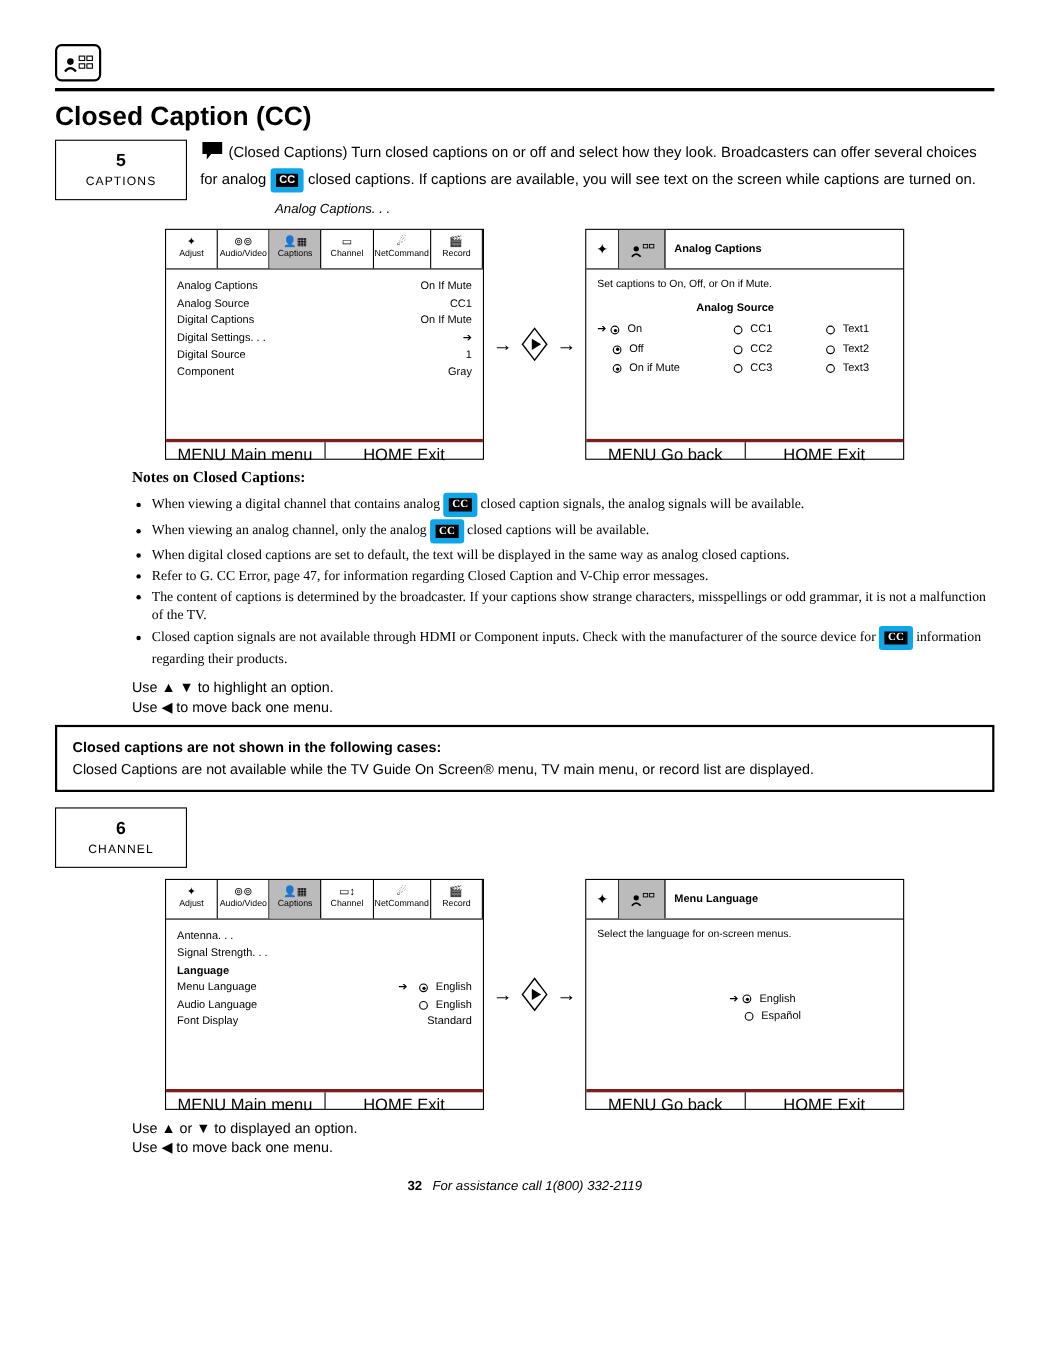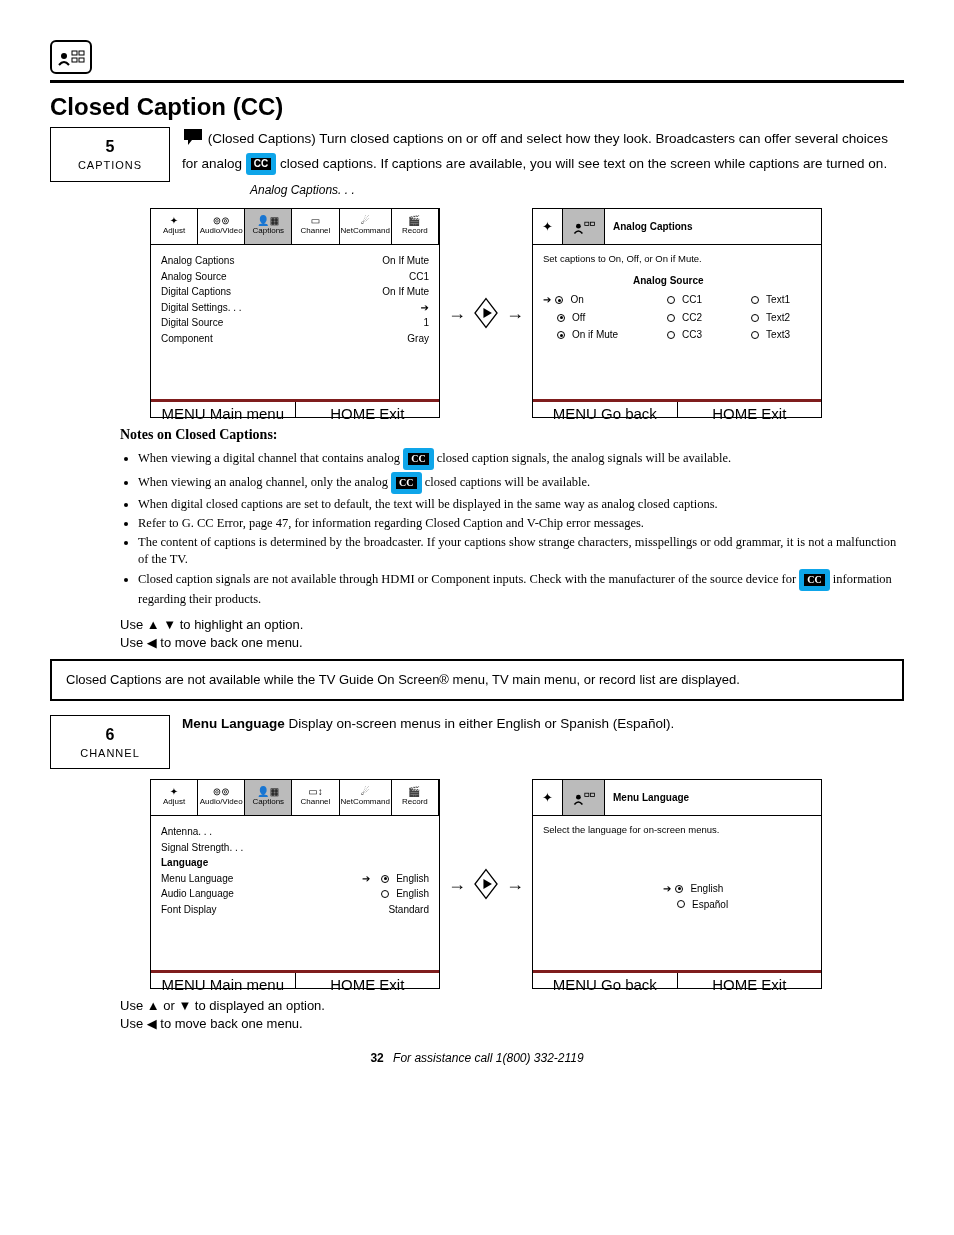--- a/index.html
+++ b/index.html
@@ -267,31 +267,28 @@
     <li><span>Closed caption signals are not available through HDMI or Component inputs. Check with the manufacturer of the source device for</span> <span class="cc-badge">CC</span> <span>information regarding their products.</span></li>
   </ul>
 </div>
 
 <div class="nav-note">
   <span>Use ▲ ▼ to highlight an option.</span><br>
   <span>Use ◀ to move back one menu.</span>
 </div>
 
 <div class="info-box">
+  <div class="h">Closed captions are not shown in the following cases:</div>
   <div>Closed Captions are not available while the TV Guide On Screen® menu, TV main menu, or record list are displayed.</div>
 </div>
 
 <div class="step-head">
   <div class="step-box">
     <div class="step-num">6</div>
     <div class="step-word">CHANNEL</div>
-  </div>
-  <div class="step-text">
-    <b>Menu Language</b>
-    <span>Display on-screen menus in either English or Spanish (Español).</span>
   </div>
 </div>
 
 <div class="screens-row">
 
   <div class="screen">
     <div class="screen-tabs">
       <div class="tab">
           <span class="tab-ico">✦</span>
           <span>Adjust</span>

